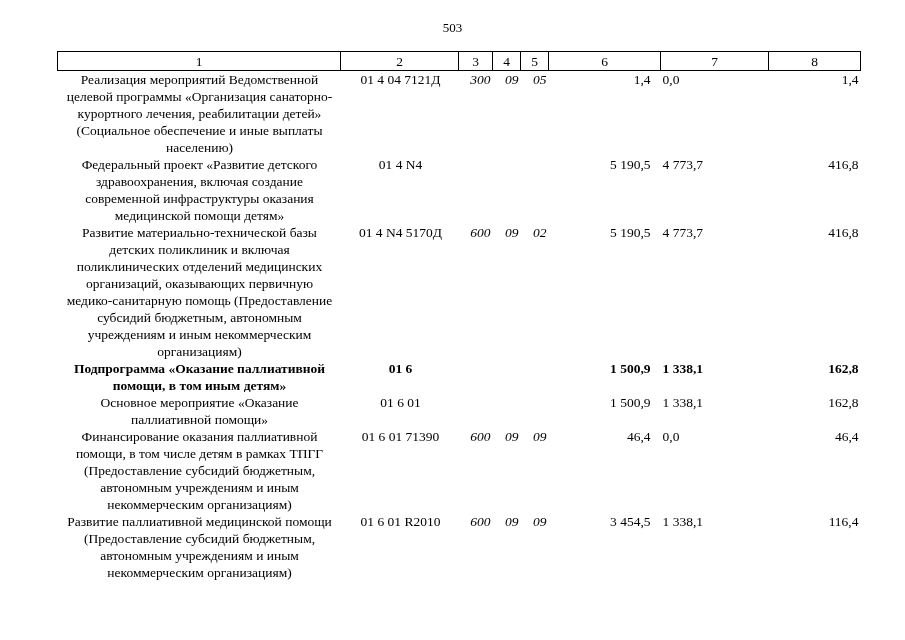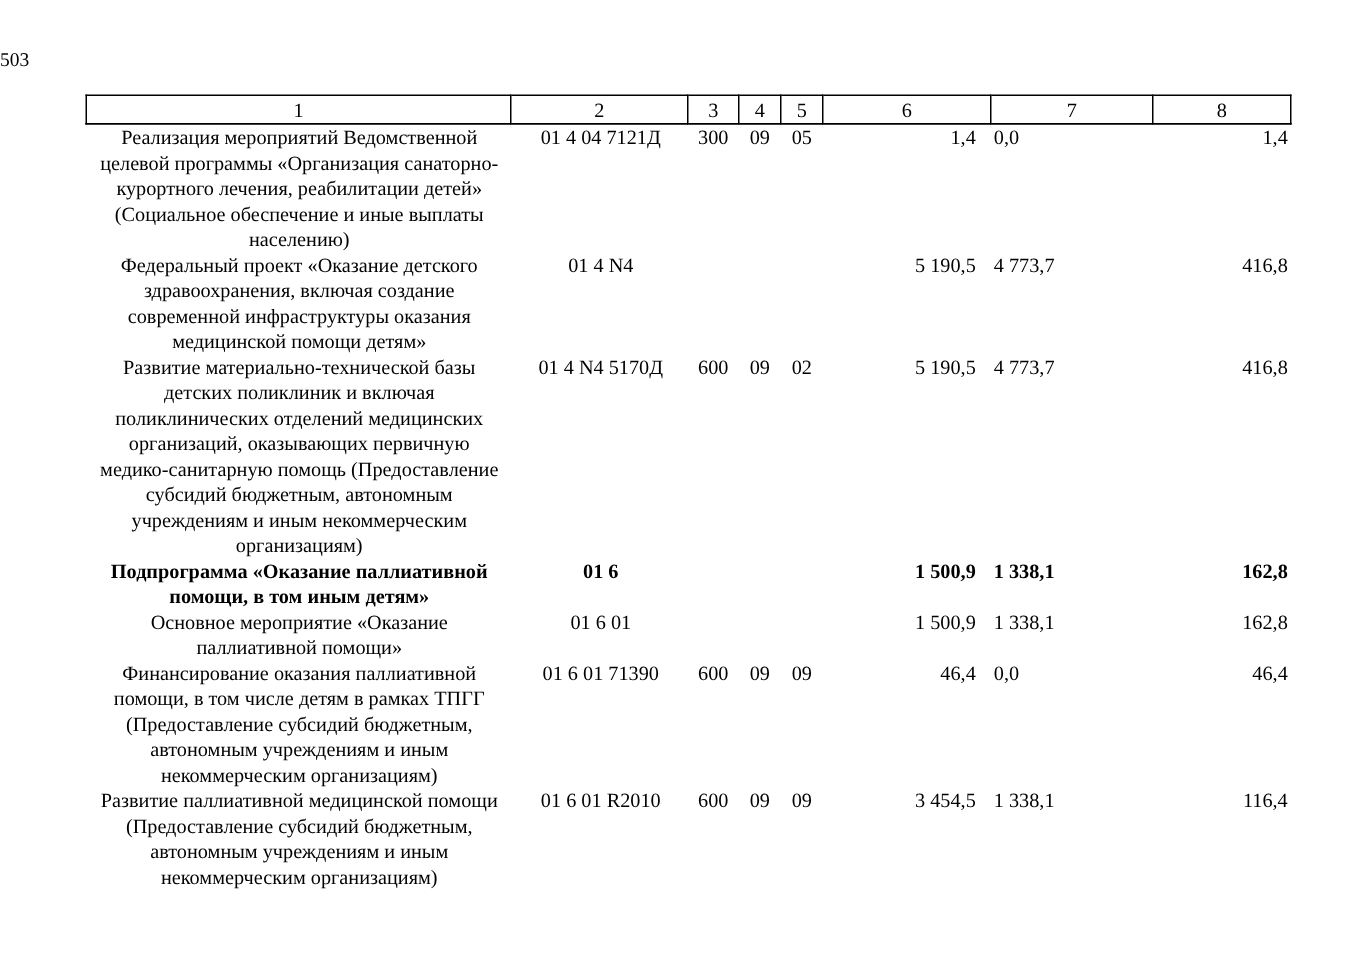--- a/index.html
+++ b/index.html
@@ -5,21 +5,22 @@
   * { margin: 0; padding: 0; box-sizing: border-box; }
   html, body { background: #ffffff; }
   body {
     width: 905px;
     height: 640px;
     overflow: hidden;
     font-family: "Liberation Serif", "DejaVu Serif", serif;
     color: #000;
   }
   .page-number {
-    padding-top: 32px;
+    text-align: center;
+    padding-top: 20px;
     font-size: 13px;
   }
   table.budget {
     border-collapse: collapse;
     table-layout: fixed;
     width: 803px;
     margin: 15px 0 0 57px;
     font-size: 13.5px;
     line-height: 17px;
   }
@@ -30,21 +31,21 @@
     padding: 0;
     font-size: 13.5px;
   }
   tbody td {
     vertical-align: top;
     padding: 0 2px;
     text-align: center;
   }
   td.c1 { padding-left: 5px; padding-right: 4px; }
   td.c2 { padding-left: 4px; white-space: nowrap; }
-  td.c3, td.c4, td.c5 { text-align: center; }
+  td.c3, td.c4, td.c5 { text-align: right; font-style: italic; }
   td.c6 { text-align: right; padding-right: 10px; white-space: nowrap; }
   td.c7 { text-align: left; padding-right: 24px; white-space: nowrap; }
   td.c8 { text-align: right; padding-right: 2px; white-space: nowrap; }
   tr.bold { font-weight: bold; }
 </style>
 </head>
 <body>
 
 <div class="page-number">503</div>
 
@@ -76,21 +77,21 @@
       <td class="c1">Реализация мероприятий Ведомственной целевой программы «Организация санаторно-курортного лечения, реабилитации детей» (Социальное обеспечение и иные выплаты населению)</td>
       <td class="c2">01 4 04 7121Д</td>
       <td class="c3">300</td>
       <td class="c4">09</td>
       <td class="c5">05</td>
       <td class="c6">1,4</td>
       <td class="c7">0,0</td>
       <td class="c8">1,4</td>
     </tr>
     <tr>
-      <td class="c1">Федеральный проект «Оказание детского здравоохранения, включая создание современной инфраструктуры оказания медицинской помощи детям»</td>
+      <td class="c1">Федеральный проект «Развитие детского здравоохранения, включая создание современной инфраструктуры оказания медицинской помощи детям»</td>
       <td class="c2">01 4 N4</td>
       <td class="c3"></td>
       <td class="c4"></td>
       <td class="c5"></td>
       <td class="c6">5 190,5</td>
       <td class="c7">4 773,7</td>
       <td class="c8">416,8</td>
     </tr>
     <tr>
       <td class="c1">Развитие материально-технической базы детских поликлиник и включая поликлинических отделений медицинских организаций, оказывающих первичную медико-санитарную помощь (Предоставление субсидий бюджетным, автономным учреждениям и иным некоммерческим организациям)</td>

